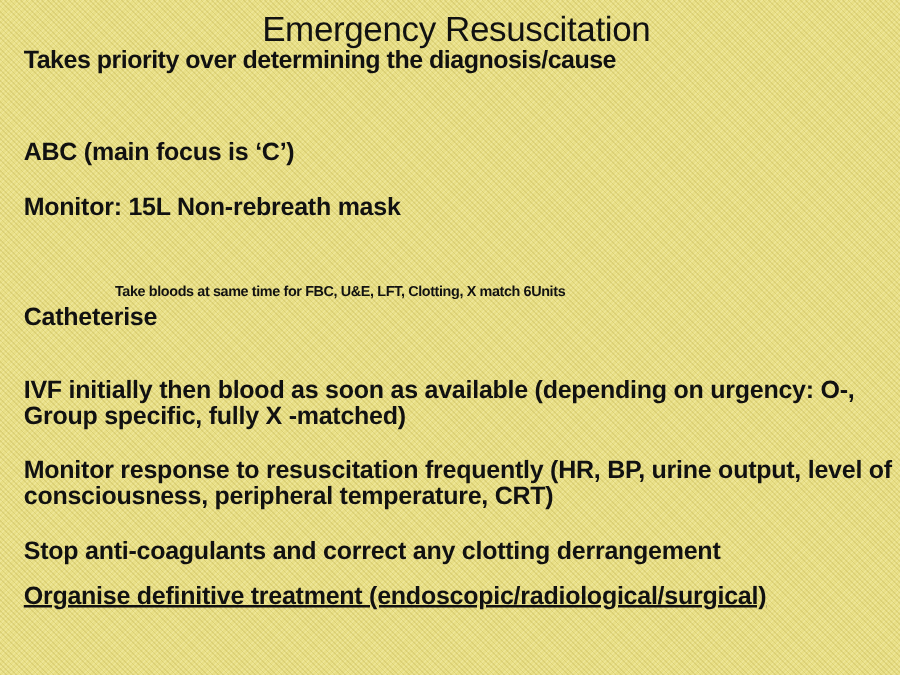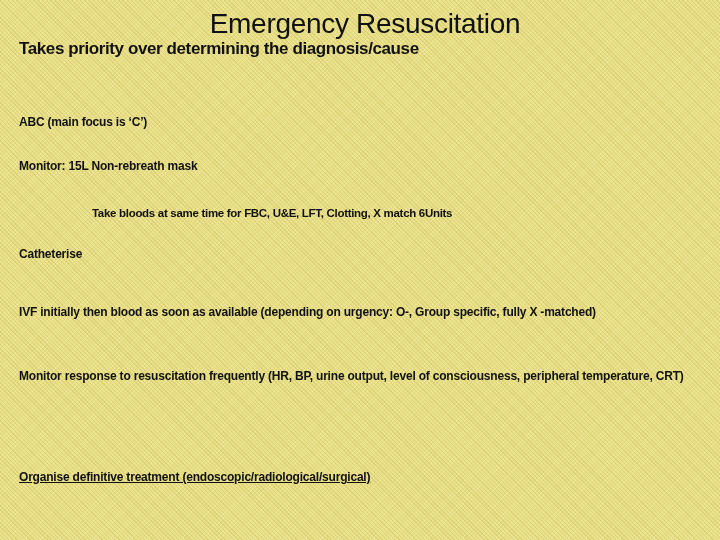--- a/index.html
+++ b/index.html
@@ -31,28 +31,28 @@
       text-align: center;
       font-size: 28px;
       font-weight: normal;
       color: #111;
       letter-spacing: -0.3px;
       margin: 0;
     }
     .body-text {
       position: absolute;
       left: 19px;
-      font-size: 12px;
+      font-size: 20px;
       font-weight: bold;
       letter-spacing: -0.2px;
       line-height: 21px;
       white-space: nowrap;
     }
     .lead {
-      font-size: 17px;
+      font-size: 20px;
       letter-spacing: -0.4px;
     }
     .sub {
       position: absolute;
       left: 92px;
       font-size: 11.5px;
       font-weight: bold;
       letter-spacing: -0.3px;
       white-space: nowrap;
     }
@@ -67,24 +67,25 @@
 <div class="slide">
   <h1 class="title">Emergency Resuscitation</h1>
 
   <div class="body-text lead" style="top:38px;">Takes priority over determining the diagnosis/cause</div>
 
   <div class="body-text" style="top:112px;">ABC (main focus is ‘C’)</div>
 
   <div class="body-text" style="top:156px;">Monitor: 15L Non-rebreath mask</div>
 
 
-  <div class="sub" style="top:207px;">Take bloods at same time for FBC, U&amp;E, LFT, Clotting, X match 6Units</div>
+  <div class="sub" style="top:228px;">Take bloods at same time for FBC, U&amp;E, LFT, Clotting, X match 6Units</div>
 
   <div class="body-text" style="top:244px;">Catheterise</div>
 
   <div class="body-text wrap" style="top:302px;">IVF initially then blood as soon as available (depending on urgency: O-, Group specific, fully X -matched)</div>
 
   <div class="body-text wrap" style="top:366px;">Monitor response to resuscitation frequently (HR, BP, urine output, level of consciousness, peripheral temperature, CRT)</div>
 
+  <div class="body-text" style="top:431px;">Stop anti-coagulants and correct any clotting derrangement</div>
 
 
   <div class="body-text" style="top:467px;text-decoration:underline;">Organise definitive treatment (endoscopic/radiological/surgical)</div>
 </div>
 
 </body></html>

